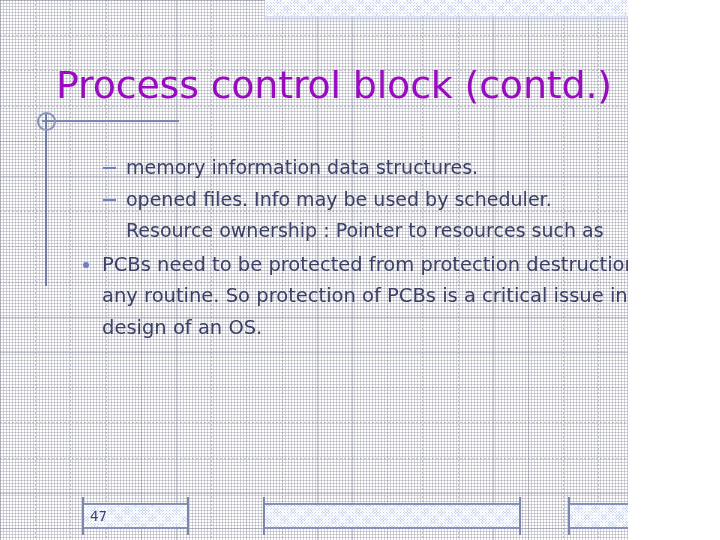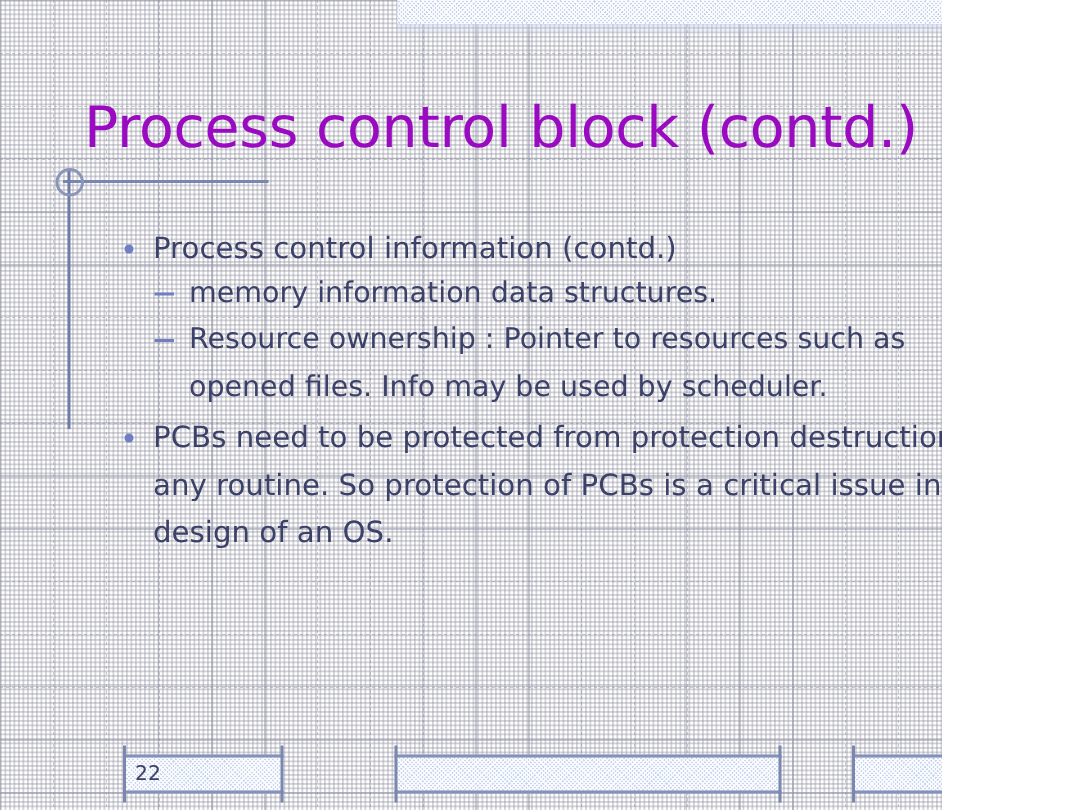--- a/index.html
+++ b/index.html
@@ -234,35 +234,31 @@
   <div id="right-rule"></div>
 
   <div id="title">Process control block (contd.)</div>
 
   <div id="title-rule"></div>
   <div id="left-rule"></div>
   <div id="title-circle"></div>
 
   <div id="body">
 
-    <div class="l1">
-      <span class="bullet"></span>
-      <span class="txt">Process control information (contd.)</span>
-    </div>
 
 
     <div class="l2">
       <span class="dash"></span>
       <span class="txt">memory information data structures.</span>
     </div>
 
     <div class="l2">
       <span class="dash"></span>
+      <span class="txt">opened files. Info may be used by scheduler.</span>
       <span class="txt">Resource ownership : Pointer to resources such as</span>
-      <span class="txt">opened files. Info may be used by scheduler.</span>
     </div>
 
     <div id="para-pcb">
       <span class="bullet"></span>
       <span class="txt">PCBs need to be protected from protection</span>
       <span class="txt">destruction by any routine. So protection of PCBs is a</span>
       <span class="txt">critical issue in the design of an OS.</span>
     </div>
 
   </div>
@@ -271,15 +267,15 @@
   <div class="footer-box" id="footer-box-2"></div>
   <div class="footer-box" id="footer-box-3"></div>
 
   <div class="footer-tick" style="left:82px;"></div>
   <div class="footer-tick" style="left:187px;"></div>
   <div class="footer-tick" style="left:263px;"></div>
   <div class="footer-tick" style="left:519px;"></div>
   <div class="footer-tick" style="left:568px;"></div>
   <div class="footer-tick" style="left:686px;"></div>
 
-  <div id="page-number">22</div>
+  <div id="page-number">47</div>
 
 </div>
 
 </body></html>

